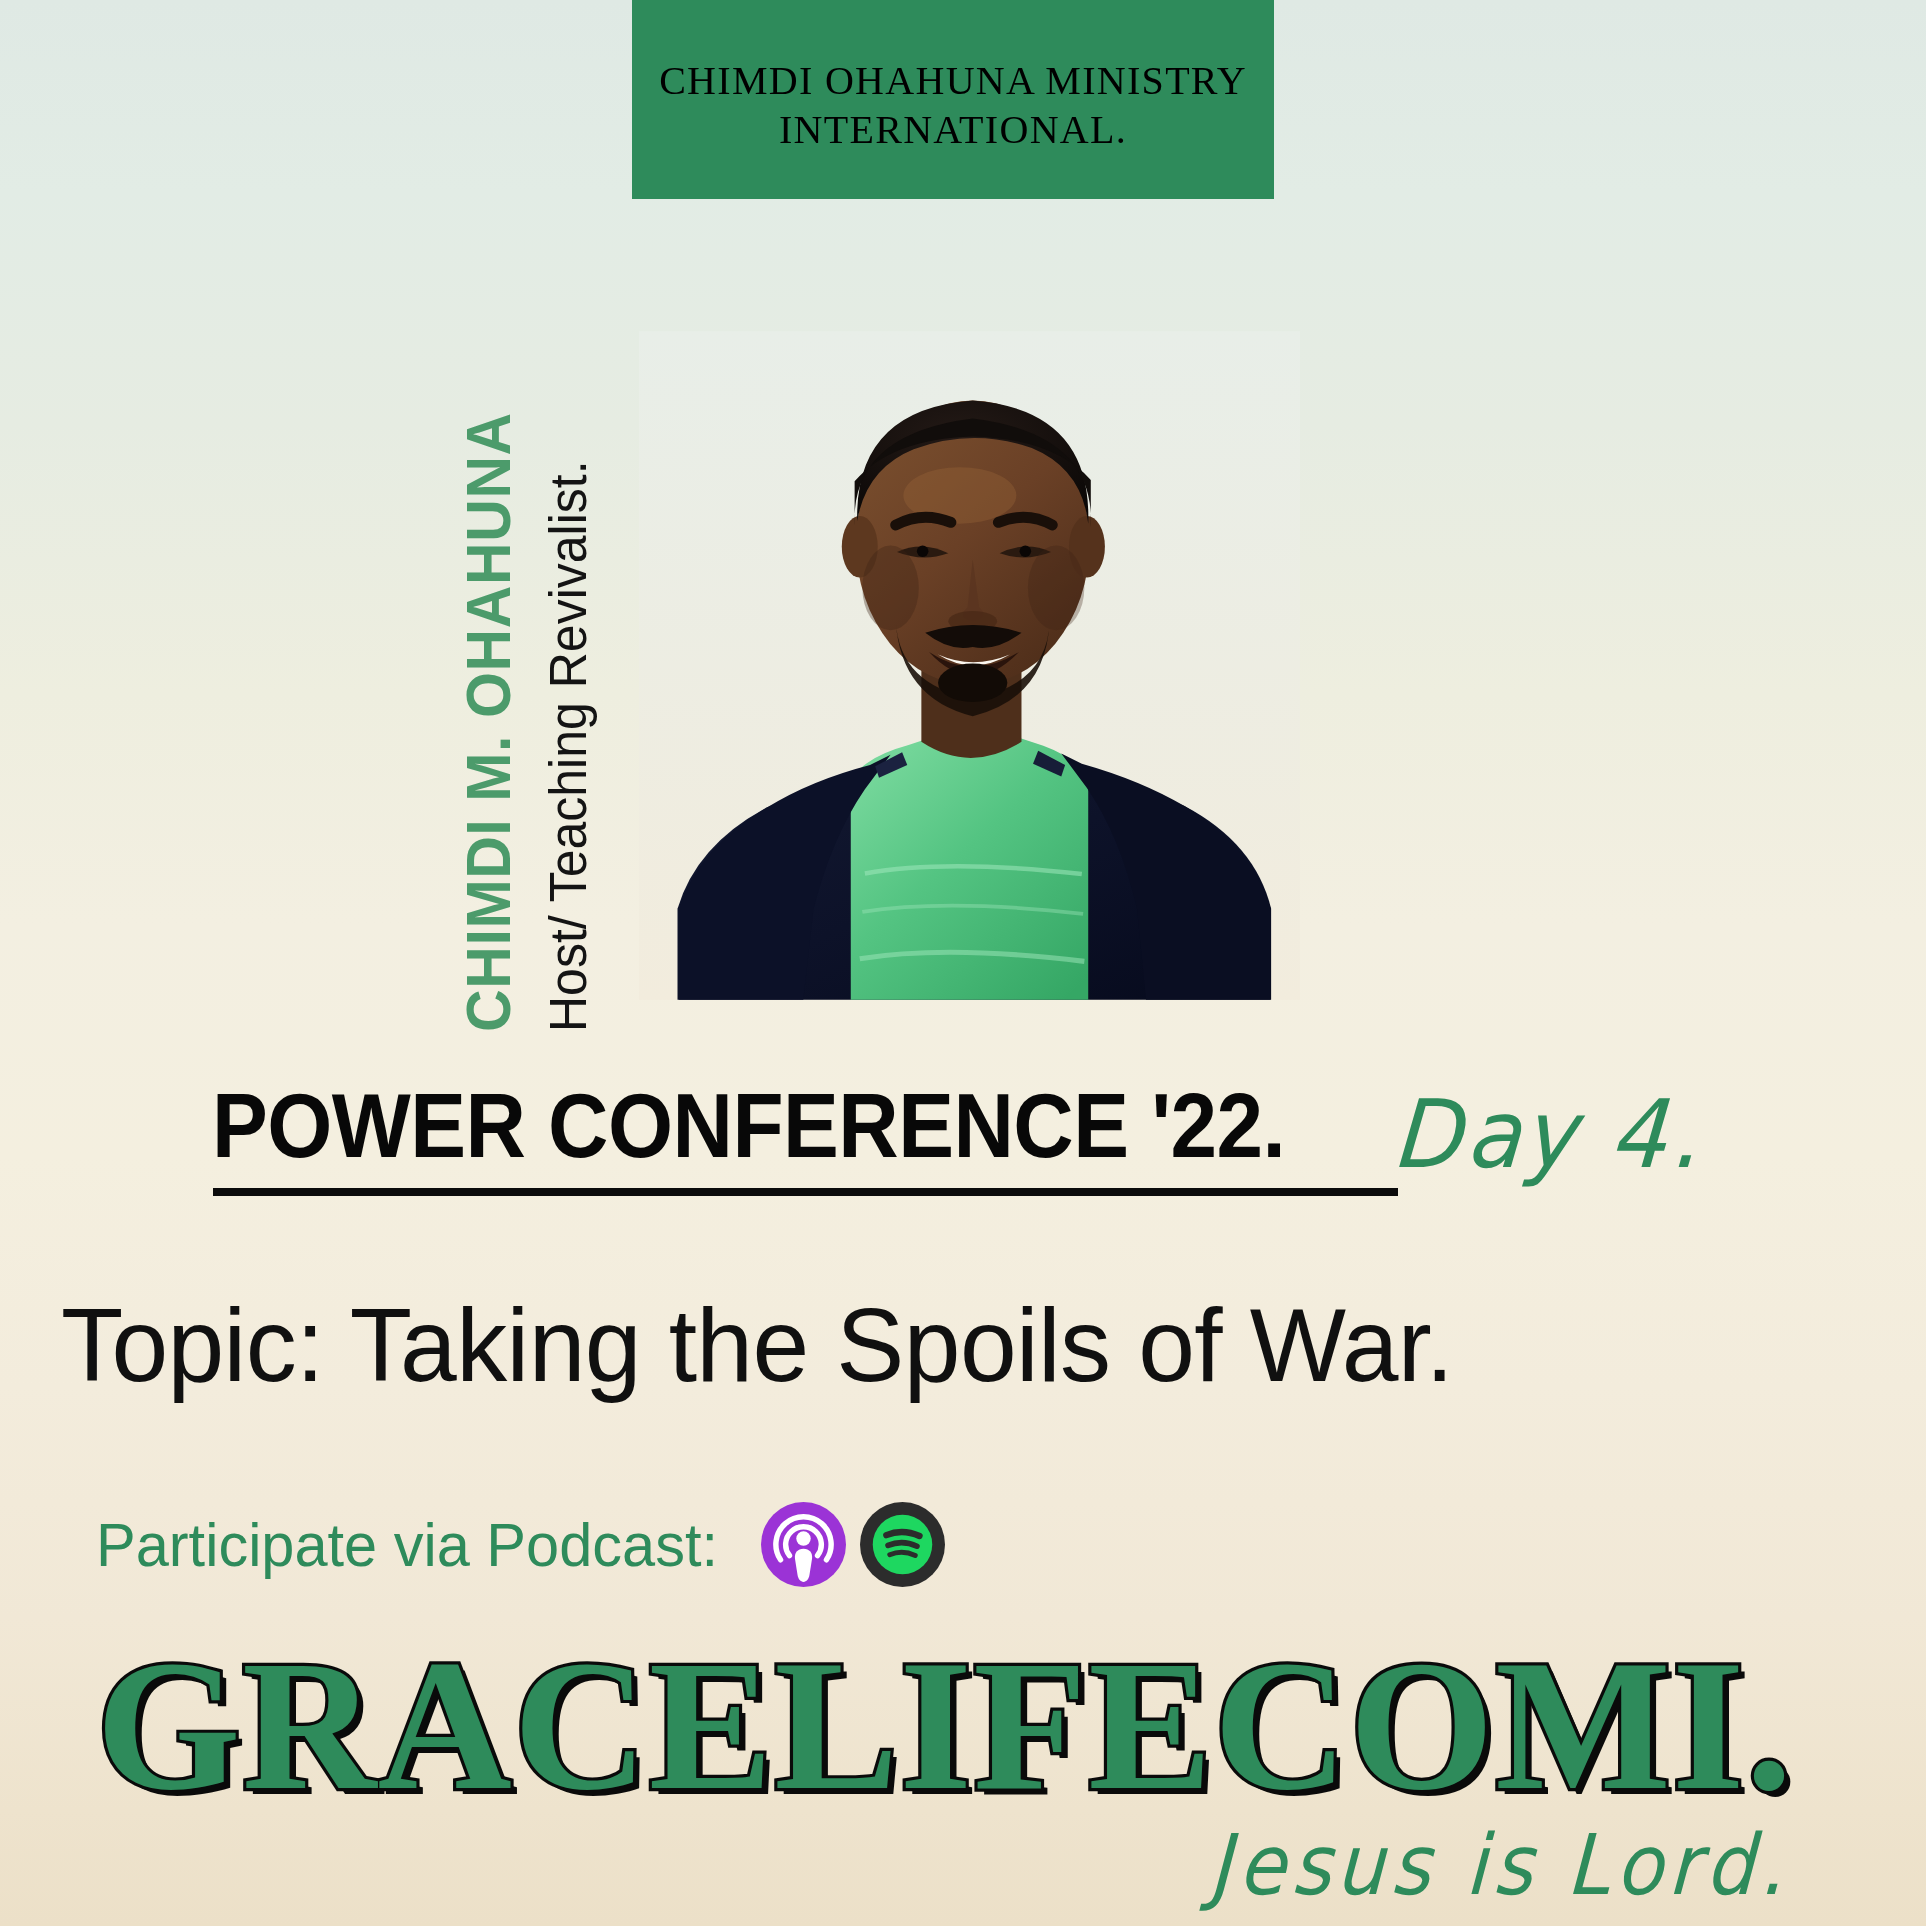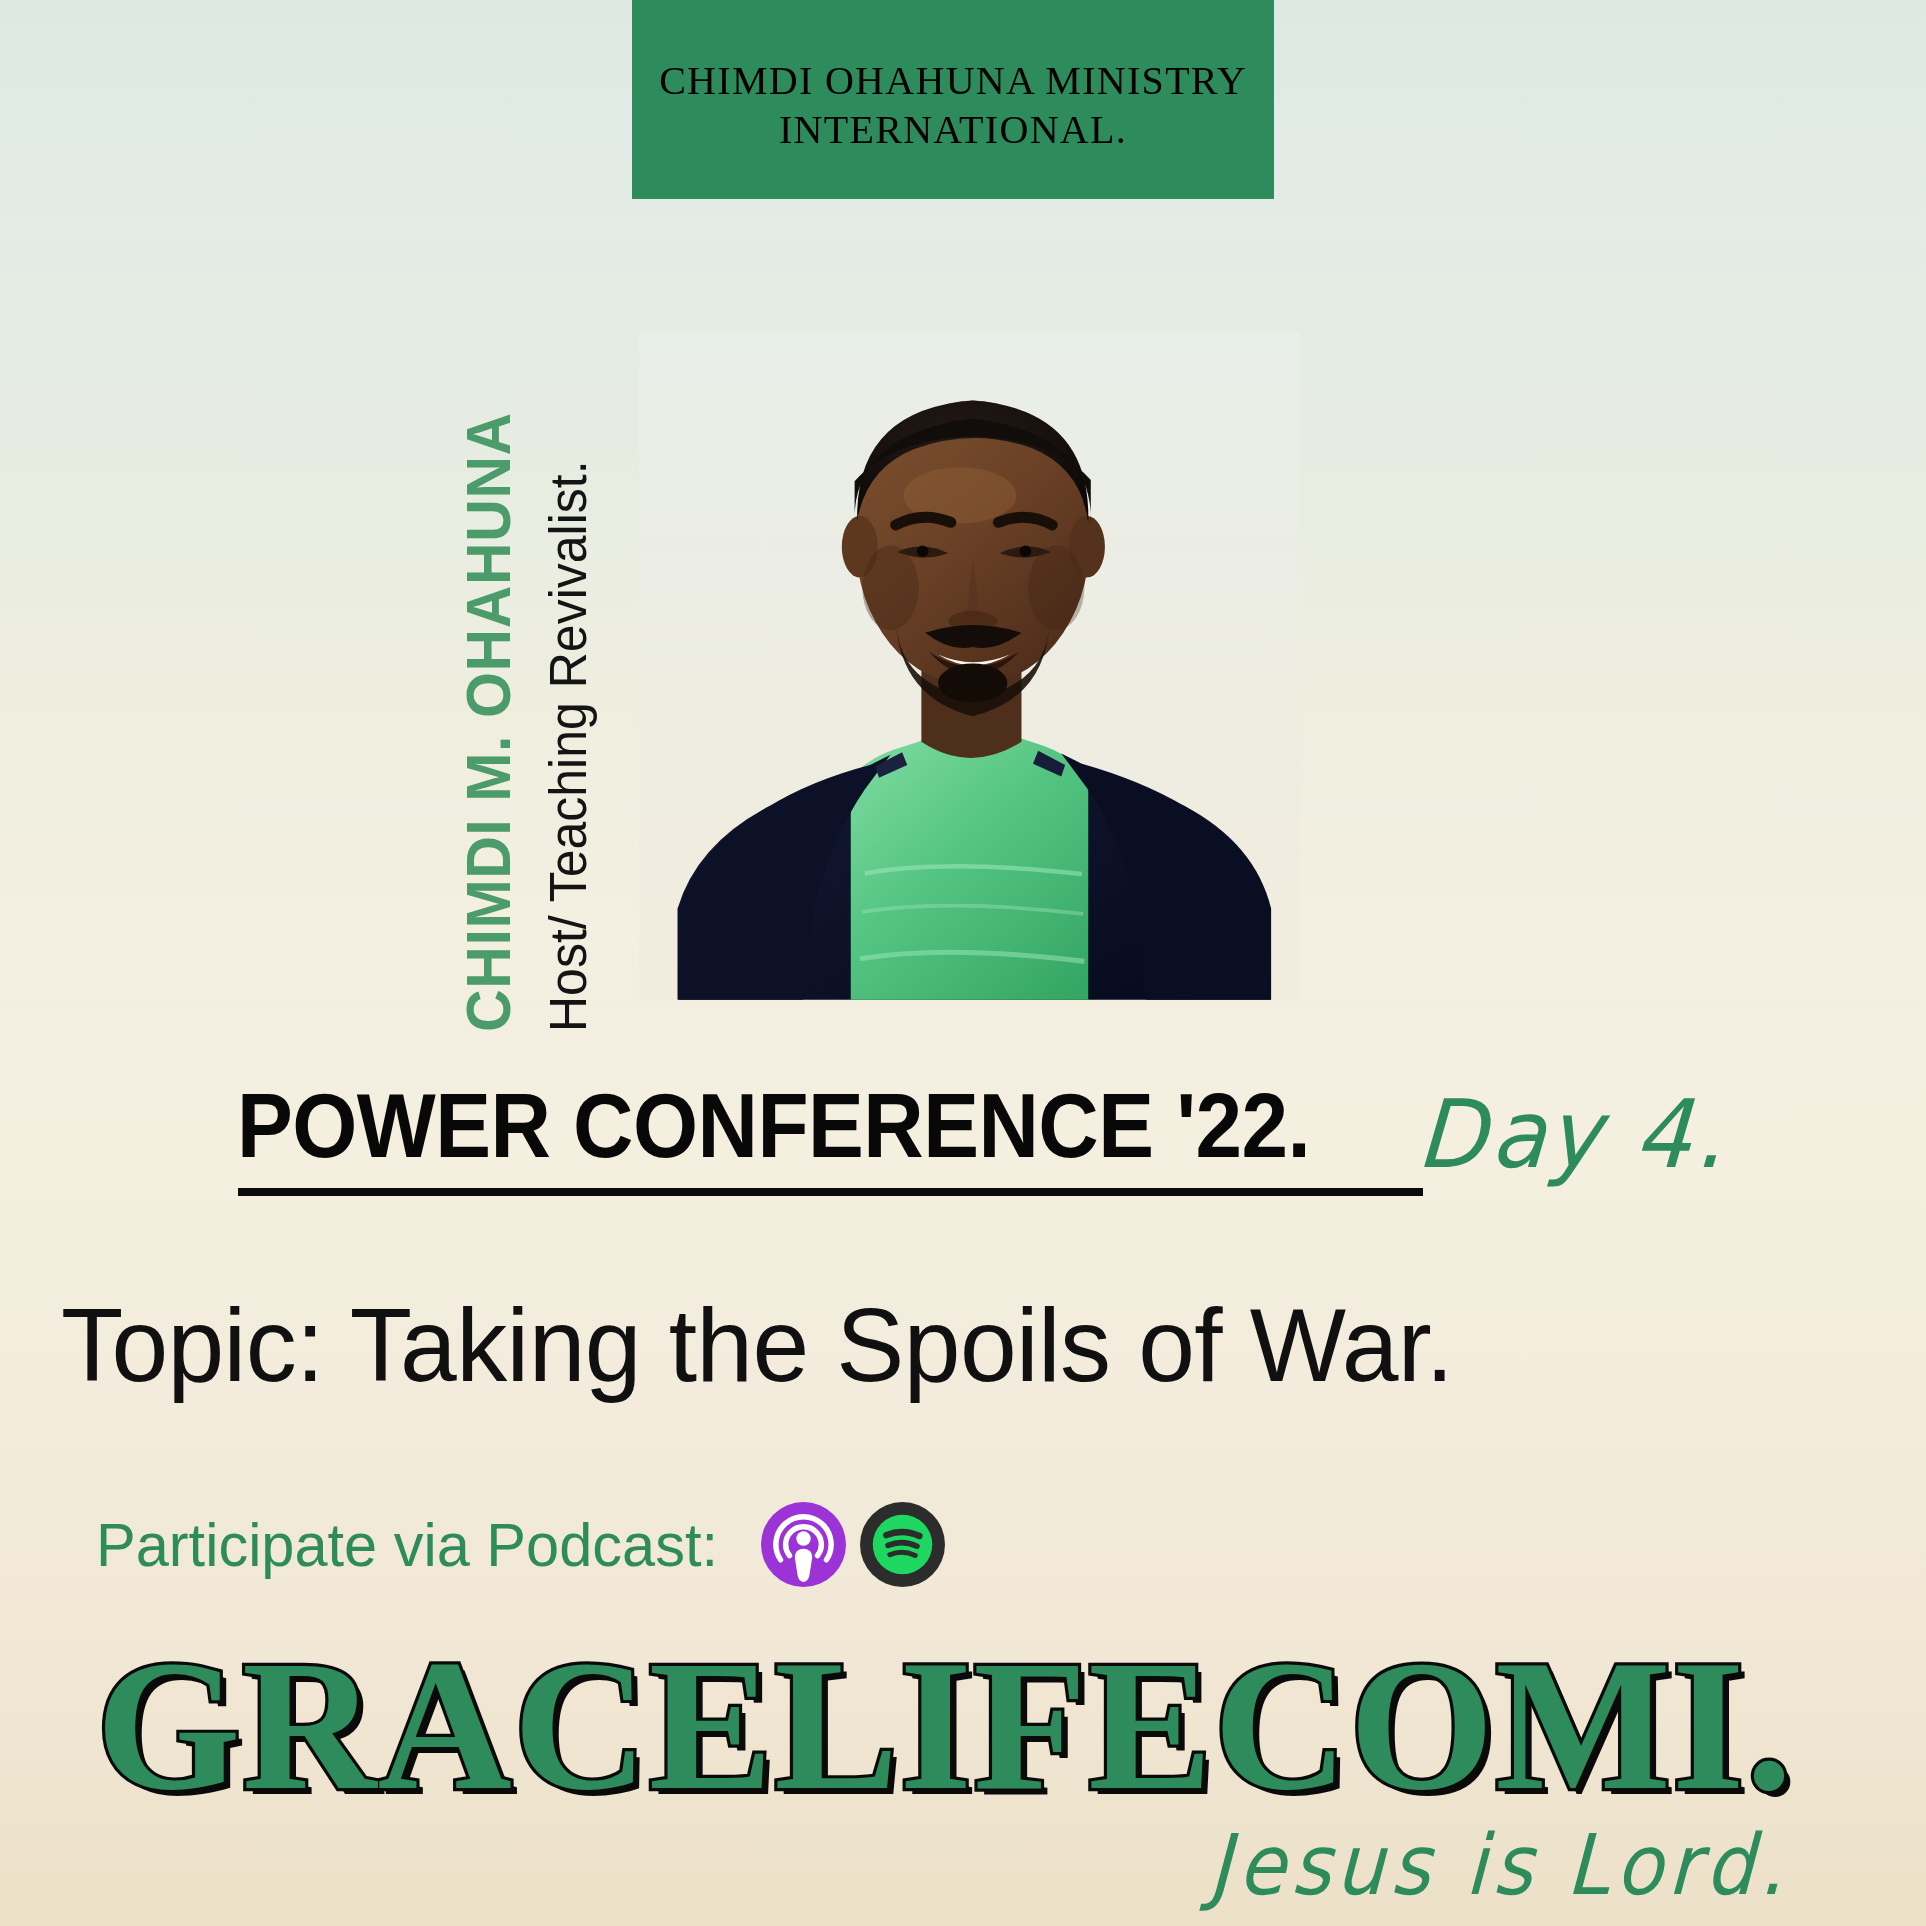--- a/index.html
+++ b/index.html
@@ -66,21 +66,21 @@
 
   
   #portrait{
     position:absolute;left:639px;top:331px;width:661px;height:669px;
     overflow:hidden;
   }
   #portrait svg{display:block;width:100%;height:100%;}
 
   
   #conf-row{
-    position:absolute;left:237px;top:1075px;width:1644px;height:135px;text-align:right;
+    position:absolute;left:212px;top:1075px;width:1644px;height:135px;text-align:right;
   }
   #conf-title{
     position:absolute;left:0;top:0;
     font-size:90px;font-weight:700;
     color:#080808;
     letter-spacing:-0.6px;
     transform:scaleX(0.93);transform-origin:0 0;
     white-space:nowrap;
     font-family:"Liberation Sans",sans-serif;
   }

